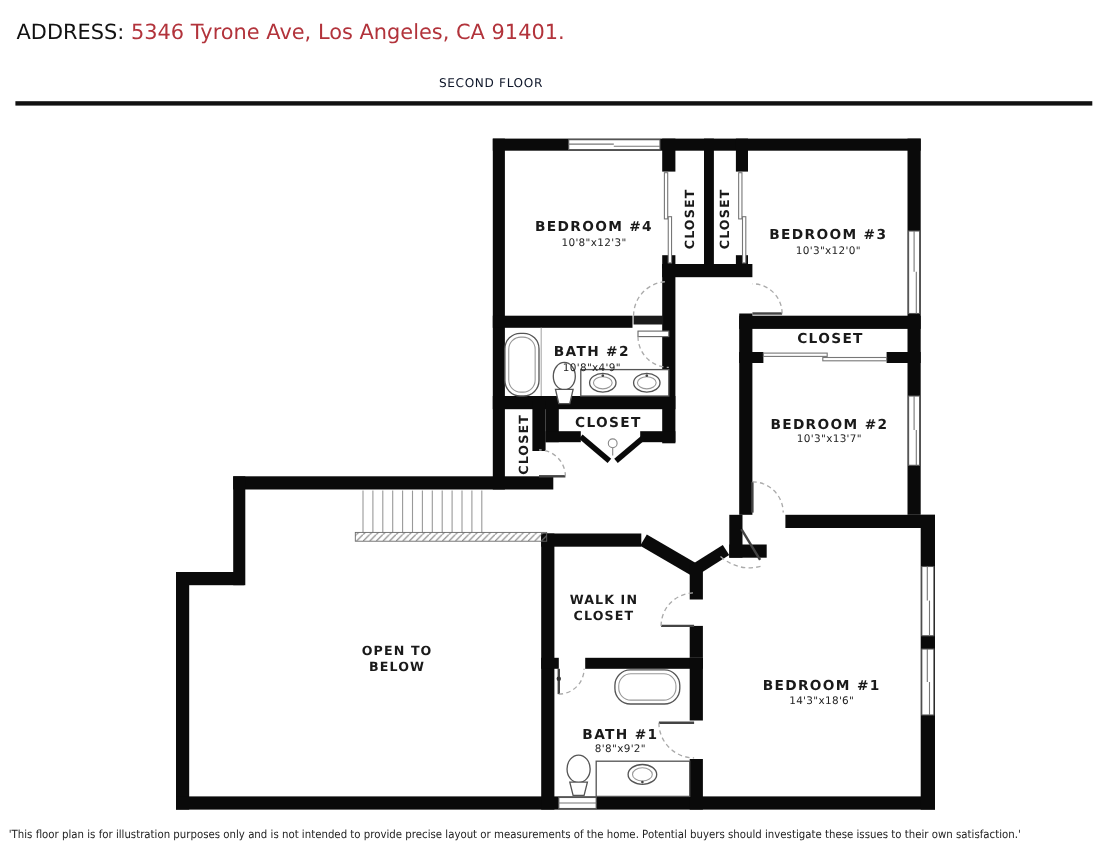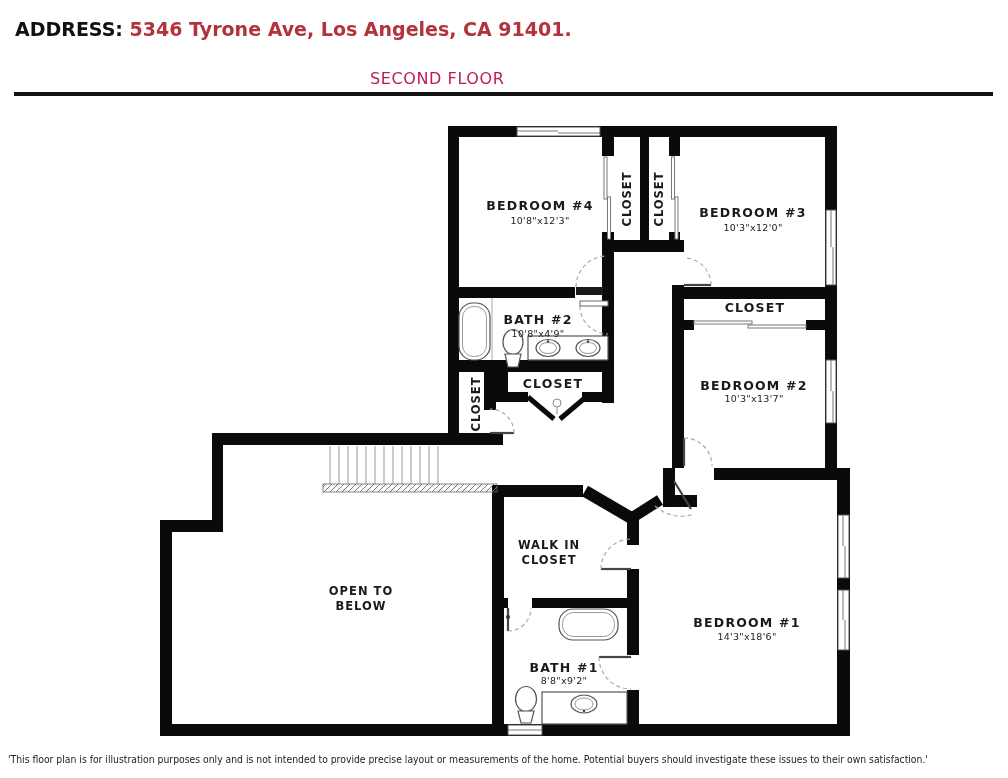--- a/index.html
+++ b/index.html
@@ -1,20 +1,20 @@
 <!DOCTYPE html>
 <html><head>
 <meta charset="utf-8">
 <style>
   html,body{margin:0;padding:0;background:#fff;}
   .page{position:relative;width:1008px;height:778px;background:#ffffff;overflow:hidden;
         font-family:"DejaVu Sans","Liberation Sans",sans-serif;}
-  .hdr{position:absolute;top:18px;left:15px;font-size:19px;color:#111;white-space:nowrap;font-weight:bold;}
+  .hdr{position:absolute;top:18px;left:15px;font-size:19px;color:#111;white-space:nowrap;}
   .hdr .addr{color:#b2333b;}
-  .floor-title{position:absolute;top:69px;left:370px;font-size:16px;letter-spacing:.6px;color:#be185d;}
+  .floor-title{position:absolute;top:69px;left:399px;font-size:11px;letter-spacing:.6px;color:#0f172a;}
   .rule{position:absolute;top:92px;left:14px;width:979px;height:4px;background:#111;}
   .disclaimer{position:absolute;top:753px;left:8px;font-size:10.3px;color:#222;white-space:nowrap;
               transform:scaleX(.9);transform-origin:left center;}
   svg{position:absolute;top:0;left:0;}
   svg text{font-family:"DejaVu Sans","Liberation Sans",sans-serif;fill:#1a1a1a;}
   .room-label{font-size:12.5px;font-weight:700;letter-spacing:1.2px;text-anchor:middle;}
   .room-label-sm{font-size:11.5px;font-weight:700;letter-spacing:1px;text-anchor:middle;}
   .room-dims{font-size:9.5px;font-weight:400;letter-spacing:.3px;text-anchor:middle;fill:#222;}
   .w{fill:#0a0a0a;}
   .win{fill:#ffffff;stroke:#555;stroke-width:1;}

